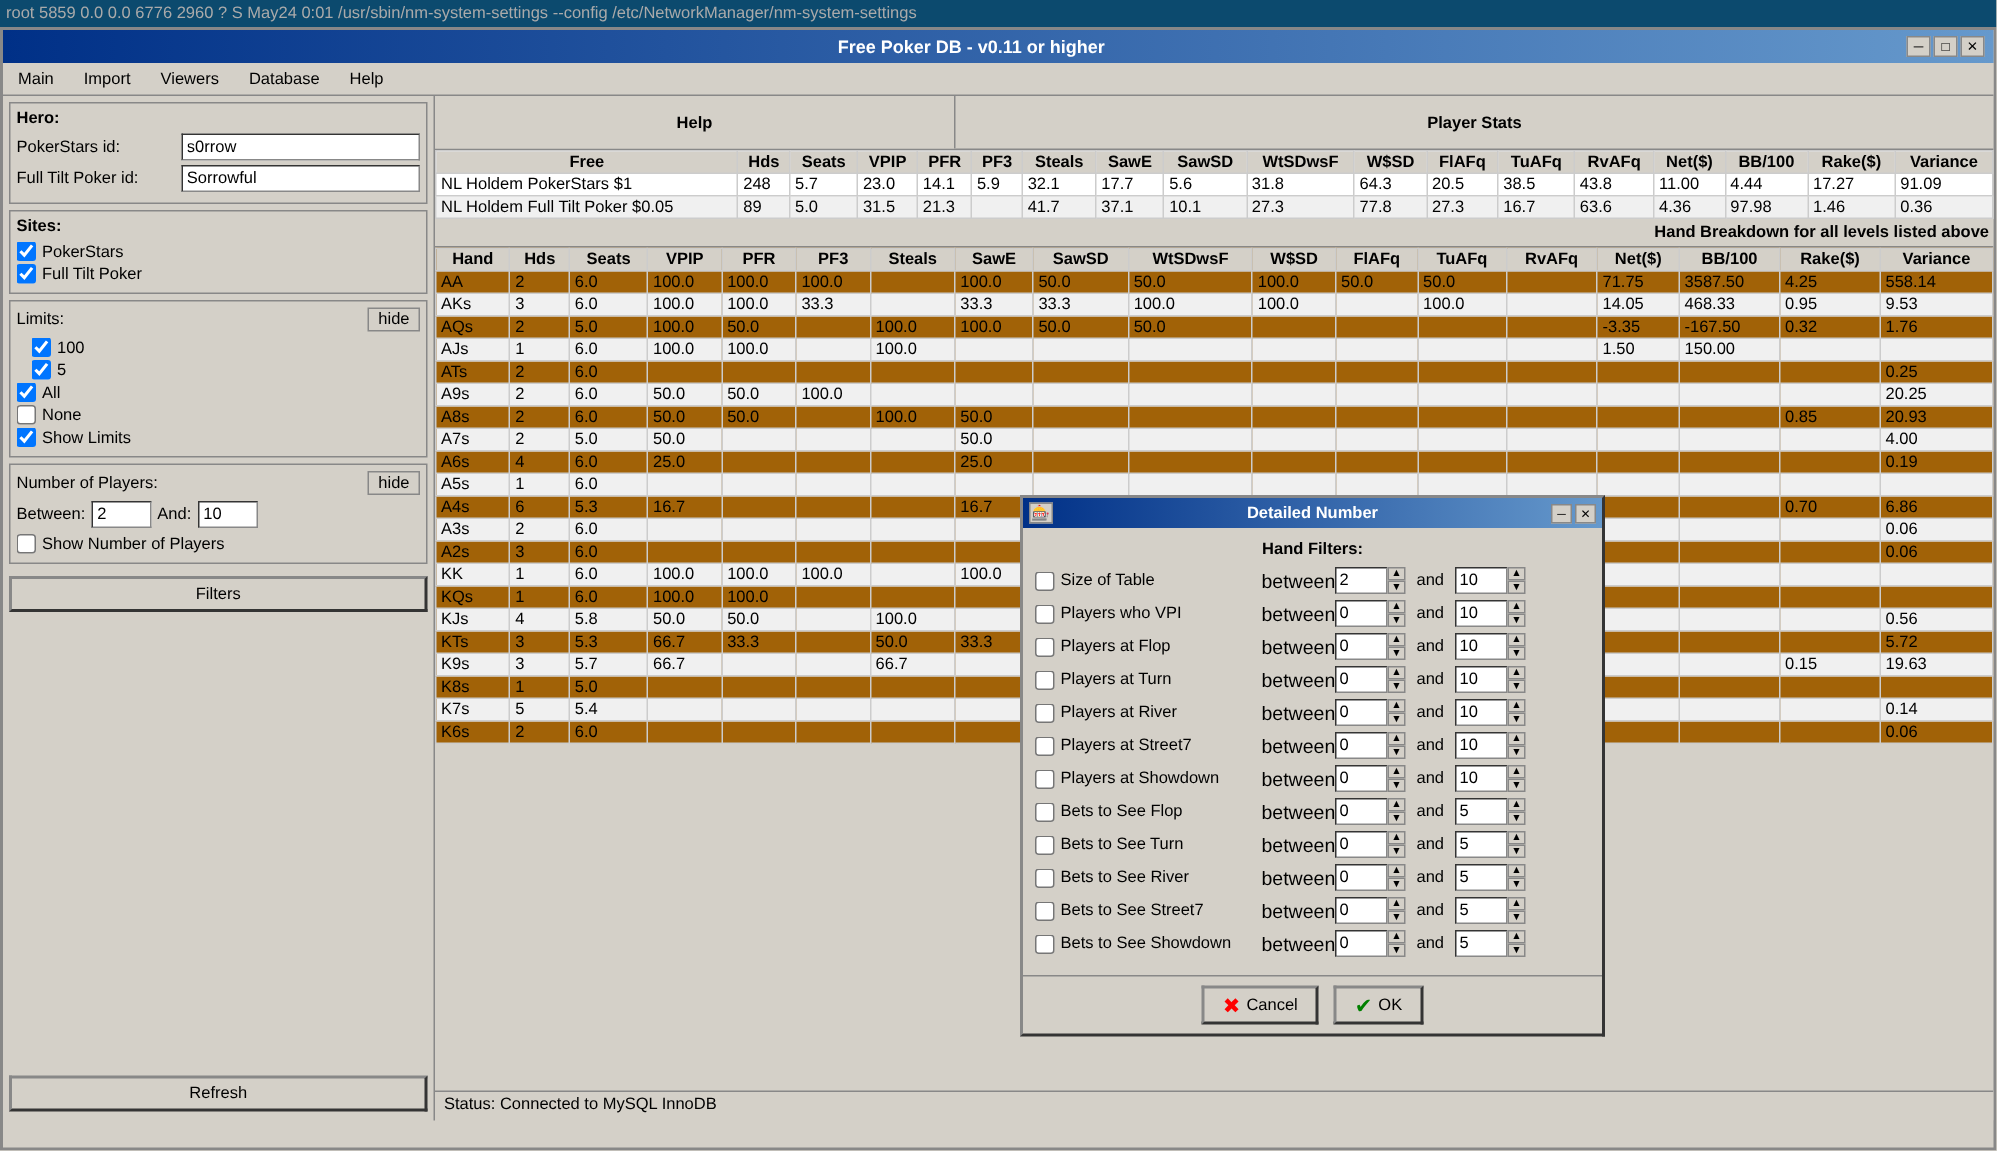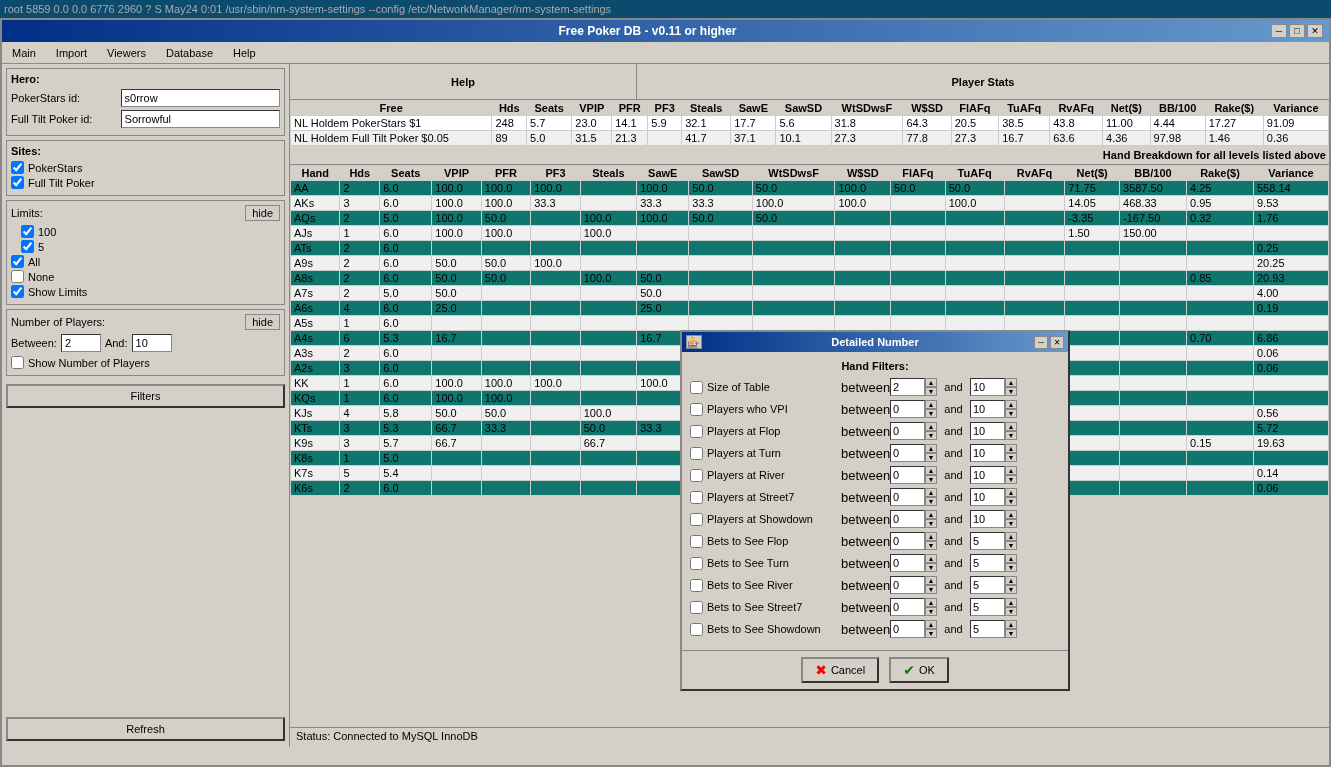--- a/index.html
+++ b/index.html
@@ -55,21 +55,21 @@
     .help-tab { flex: 1; display: flex; align-items: center; justify-content: center; border-right: 1px solid #888; font-weight: bold; background: #d4d0c8; }
     .player-stats-tab { flex: 2; display: flex; align-items: center; justify-content: center; font-weight: bold; }
     
     .game-table { background: white; border-collapse: collapse; width: 100%; font-size: 10px; }
     .game-table th, .game-table td { border: 1px solid #ccc; padding: 1px 3px; white-space: nowrap; }
     .game-table th { background: #d4d0c8; font-weight: bold; }
     .game-table tr:nth-child(even) { background: #f0f0f0; }
     
     .breakdown-header { text-align: right; font-weight: bold; padding: 3px; background: #d4d0c8; border-bottom: 1px solid #888; }
     
-    .hand-table { background: #0f766e; border-collapse: collapse; width: 100%; font-size: 10px; }
+    .hand-table { background: #a16207; border-collapse: collapse; width: 100%; font-size: 10px; }
     .hand-table th, .hand-table td { border: 1px solid #ccc; padding: 1px 3px; white-space: nowrap; }
     .hand-table th { background: #d4d0c8; font-weight: bold; }
     .hand-table tr:nth-child(even) { background: #f0f0f0; }
     
     .table-container { overflow: auto; flex: 1; }
     
     .status-bar { background: #d4d0c8; border-top: 1px solid #888; padding: 2px 6px; font-size: 11px; height: 20px; }
     .modal { background: #d4d0c8; border: 2px outset #888; width: 390px; position: absolute; top: 330px; left: 680px; }
     .modal-title-bar { background: linear-gradient(to right, #003087, #6699cc); color: white; height: 20px; display: flex; align-items: center; justify-content: space-between; padding: 0 4px; }
     .modal-title { font-size: 11px; font-weight: bold; flex: 1; text-align: center; }

